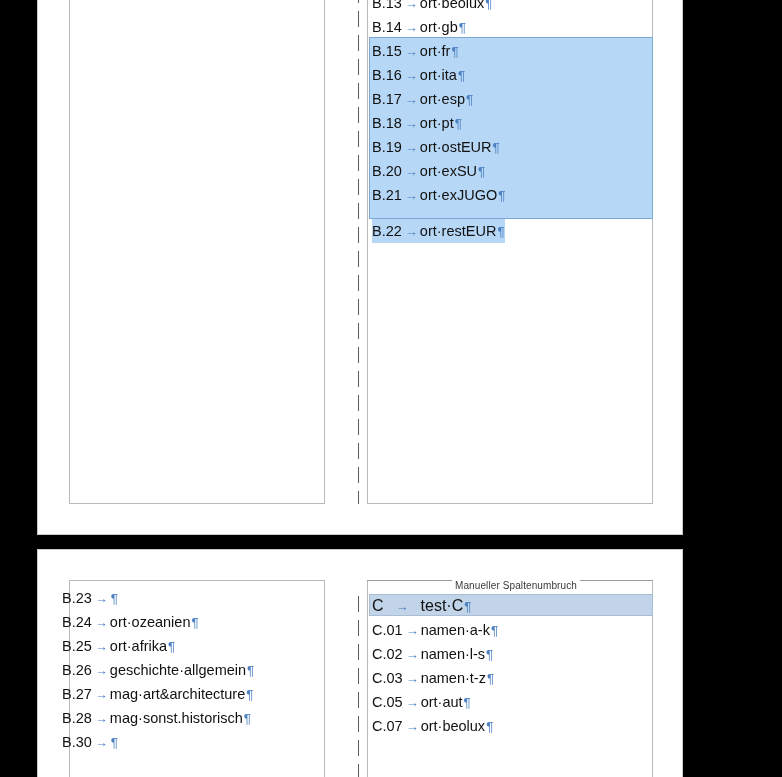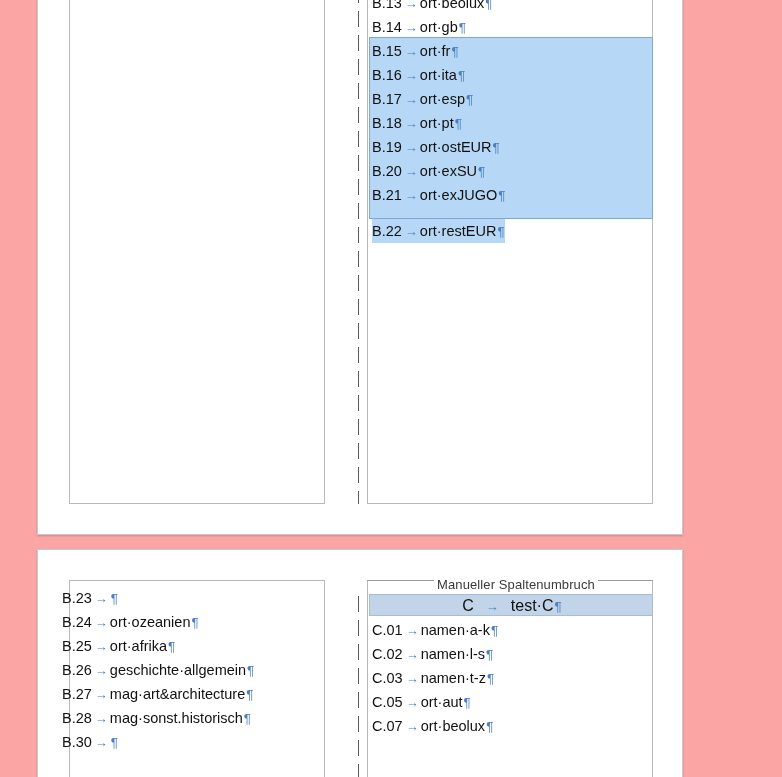--- a/index.html
+++ b/index.html
@@ -6,21 +6,21 @@
     margin: 0;
     padding: 0;
     background: #f2f2f2;
     font-family: "Liberation Sans", sans-serif;
   }
   #root {
     position: relative;
     width: 782px;
     height: 777px;
     overflow: hidden;
-    background: #fca5a5;
+    background: #000000;
   }
 
   
   .page {
     position: absolute;
     background: #ffffff;
     border: 1px solid #c8c8c8;
     box-shadow: 0 1px 2px rgba(0,0,0,0.18);
     box-sizing: border-box;
   }
@@ -81,21 +81,21 @@
     position: absolute;
     left: 329px;
     top: 30px;
     width: 286px;
     height: 14px;
     box-sizing: border-box;
     border-top: 1px solid #9a9a9a;
     text-align: center;
   }
   .colbreak span {
-    font-size: 13px;
+    font-size: 10px;
     color: #3a3a3a;
     background: #ffffff;
     padding: 0 3px;
     position: relative;
     top: -6px;
     letter-spacing: 0.1px;
     margin-left: 12px;
   }
 
   
@@ -274,21 +274,21 @@
 
 
       <div class="ln">
         <span class="lbl">B.30</span><span class="arrow">→</span><span class="lbl"></span><span class="pil">¶</span>
       </div>
 
     </div>
 
     <div class="lines" id="p2-right-lines" style="left:334px; top:44px; width:280px;">
 
-      <div class="ln" style="font-size:16px;text-align:center;">
+      <div class="ln" style="font-size:16px;">
         <span class="lbl">C</span><span class="arrow" style="padding:0 12px;">→</span><span class="lbl">test·C</span><span class="pil">¶</span>
       </div>
 
       <div class="ln">
         <span class="lbl">C.01</span><span class="arrow">→</span><span class="lbl">namen·a-k</span><span class="pil">¶</span>
       </div>
 
       <div class="ln">
         <span class="lbl">C.02</span><span class="arrow">→</span><span class="lbl">namen·l-s</span><span class="pil">¶</span>
       </div>

